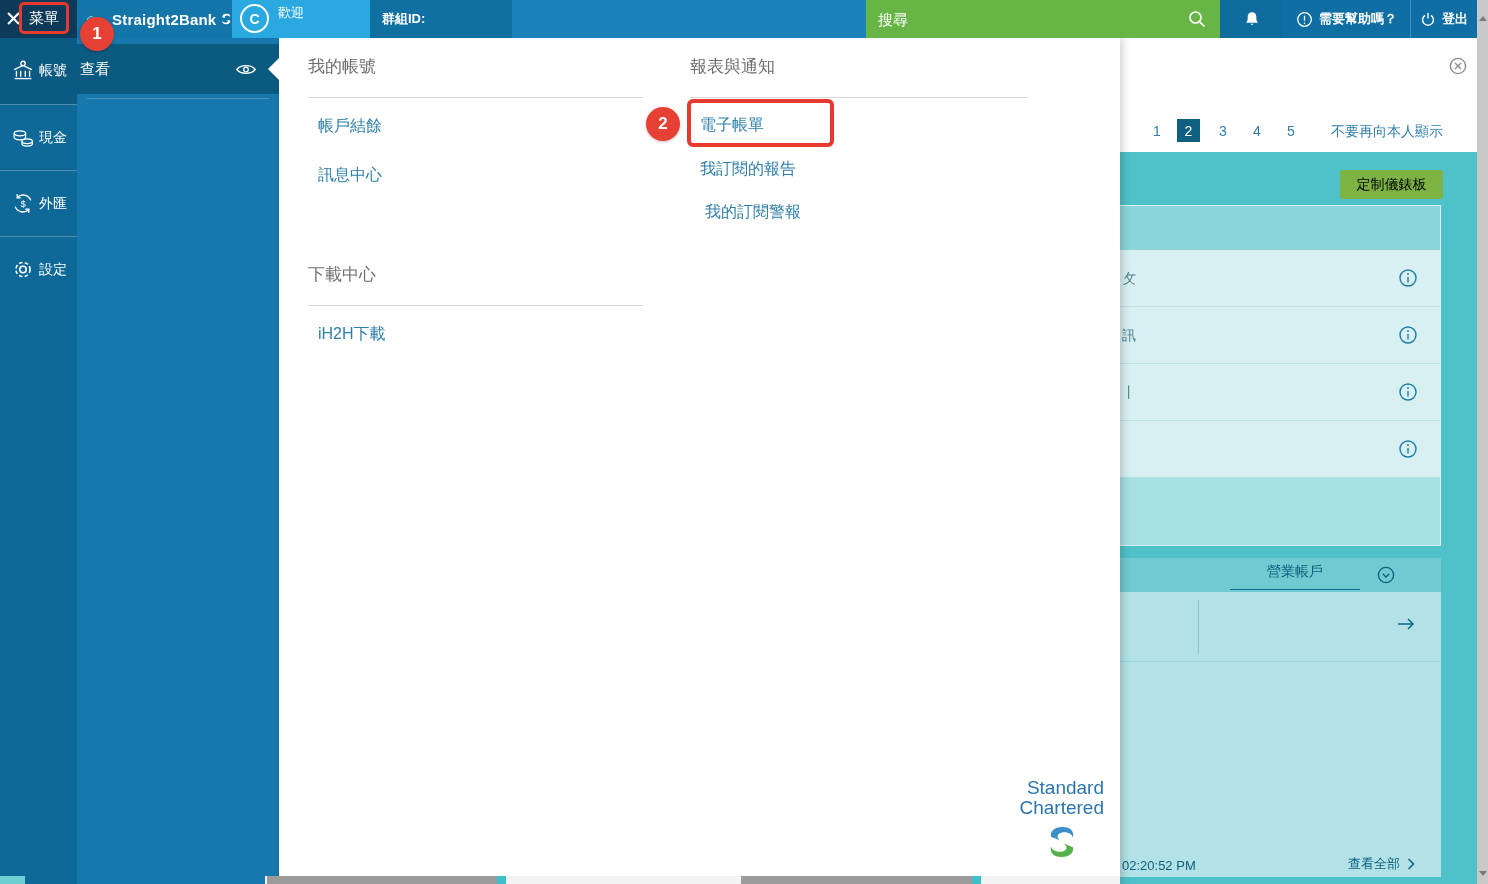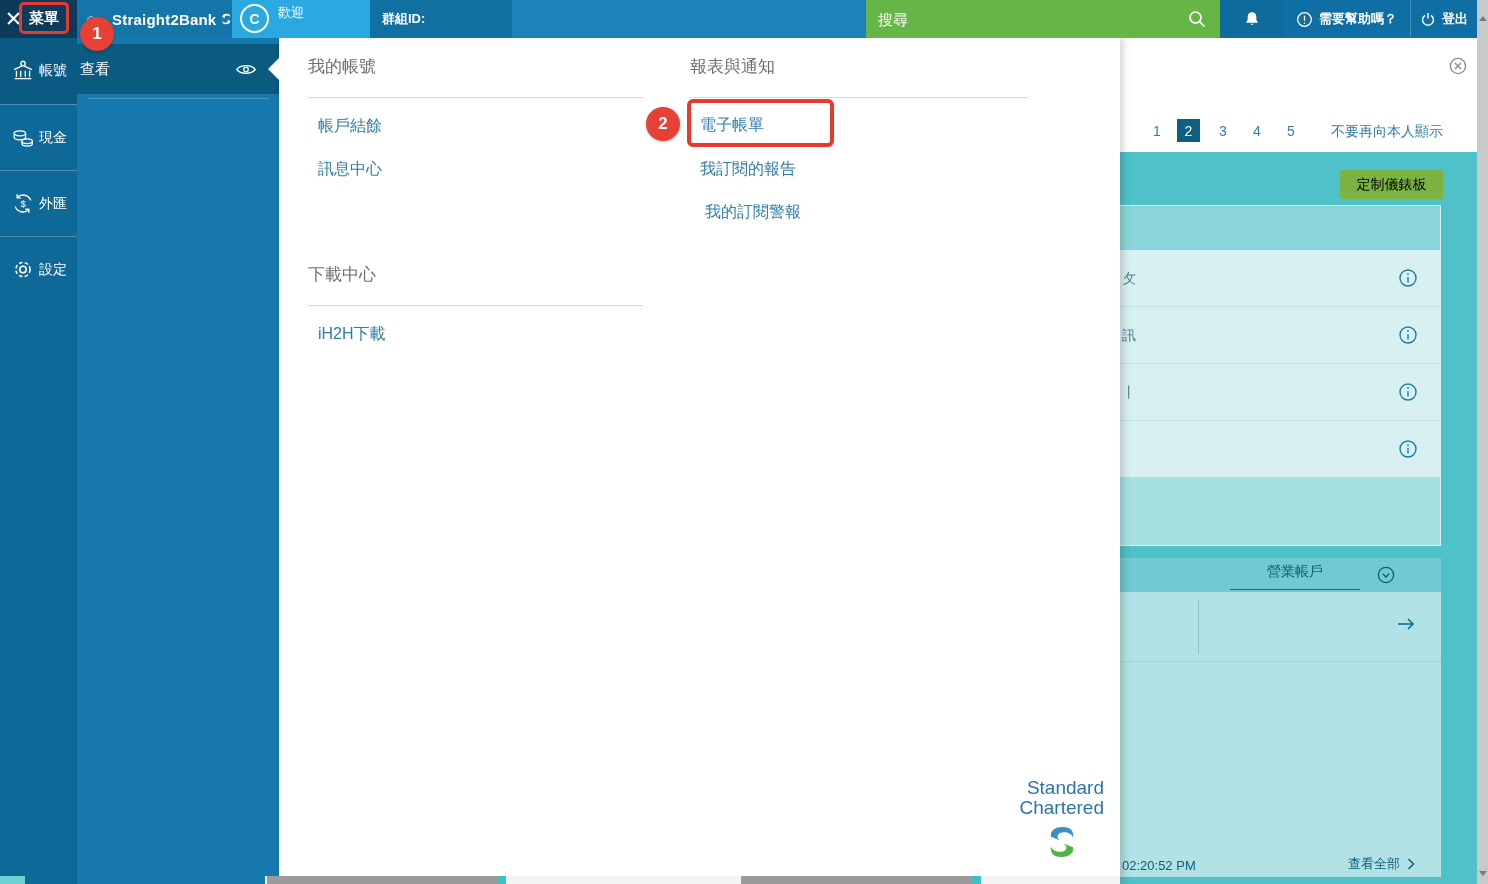--- a/index.html
+++ b/index.html
@@ -6,21 +6,21 @@
   *{box-sizing:border-box;font-family:"Liberation Sans","DejaVu Sans",sans-serif;}
   .screen{position:relative;width:1488px;height:884px;overflow:hidden;background:#fff;}
   svg{display:block;}
 
   
   .topbar{position:absolute;left:0;top:0;width:1477px;height:38px;z-index:30;}
   .seg{position:absolute;top:0;height:38px;color:#fff;}
   .seg-menu{left:0;width:77px;background:#0e3a5a;}
   .xicon{position:absolute;left:7px;top:12px;}
   .menu-box{position:absolute;left:19px;top:2px;width:50px;height:32px;border:3px solid #e8392f;border-radius:5px;
-            display:flex;align-items:center;justify-content:center;font-size:15px;font-weight:bold;color:#fff;}
+            display:flex;align-items:center;justify-content:center;font-size:15px;font-weight:normal;color:#fff;}
   .seg-brand{left:77px;width:155px;background:#1475a8;display:flex;align-items:center;}
   .brand-home{margin-left:9px;}
   .brand-name{font-size:15px;font-weight:bold;margin-left:16px;letter-spacing:.2px;}
   .brand-mark{margin-left:5px;}
   .seg-avatar{left:232px;width:138px;background:#2aa9e0;}
   .avatar{position:absolute;left:8px;top:4px;width:29px;height:29px;border:2px solid #fff;border-radius:50%;
           display:flex;align-items:center;justify-content:center;font-size:14px;font-weight:bold;}
   .welcome{position:absolute;left:46px;top:4px;font-size:13px;}
   .seg-group{left:370px;width:142px;background:#1070a2;font-size:13px;font-weight:bold;line-height:38px;padding-left:12px;}
   .seg-fill{left:512px;width:354px;background:#1b83b9;}
@@ -246,21 +246,21 @@
     </div>
     <div class="panel2-div"></div>
   </div>
 
   <div class="overlay">
     <div class="notch"></div>
 
     <div class="sec-title" style="left:29px;top:17px;">我的帳號</div>
     <div class="sec-div" style="left:29px;top:59px;width:335px;"></div>
     <div class="mlink" style="left:39px;top:78px;">帳戶結餘</div>
-    <div class="mlink" style="left:39px;top:121px;">訊息中心</div>
+    <div class="mlink" style="left:39px;top:127px;">訊息中心</div>
 
     <div class="sec-title" style="left:29px;top:225px;">下載中心</div>
     <div class="sec-div" style="left:29px;top:267px;width:335px;"></div>
     <div class="mlink" style="left:39px;top:286px;">iH2H下載</div>
 
     <div class="sec-title" style="left:411px;top:17px;">報表與通知</div>
     <div class="sec-div" style="left:411px;top:59px;width:338px;"></div>
     <div class="hl-box"></div>
     <div class="mlink" style="left:421px;top:77px;">電子帳單</div>
     <div class="mlink" style="left:421px;top:121px;">我訂閱的報告</div>

